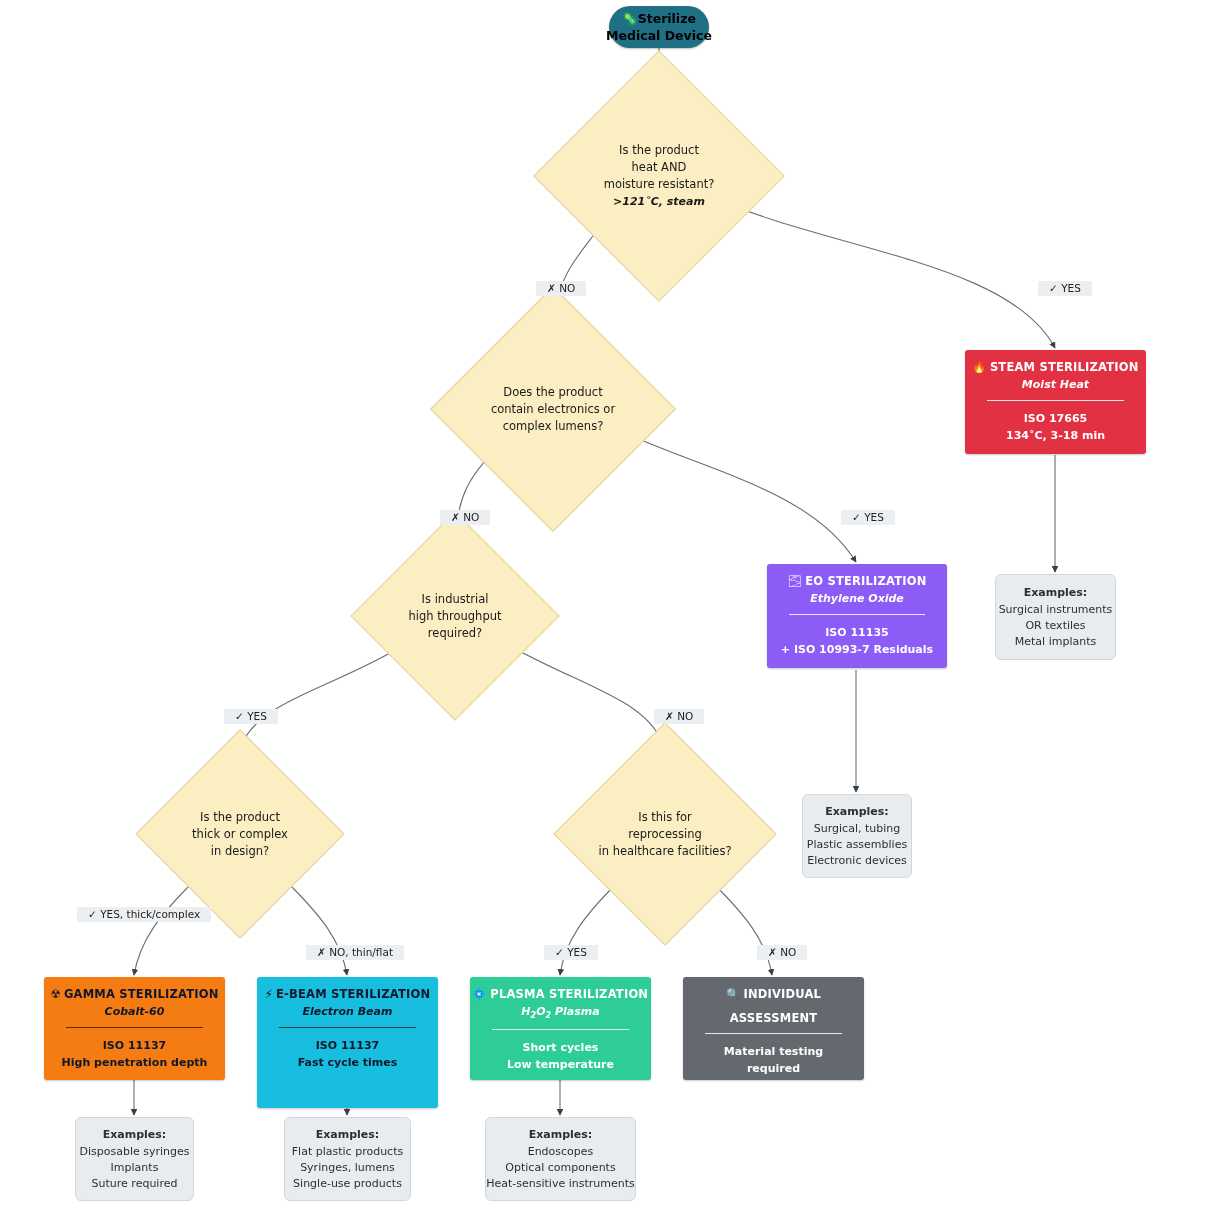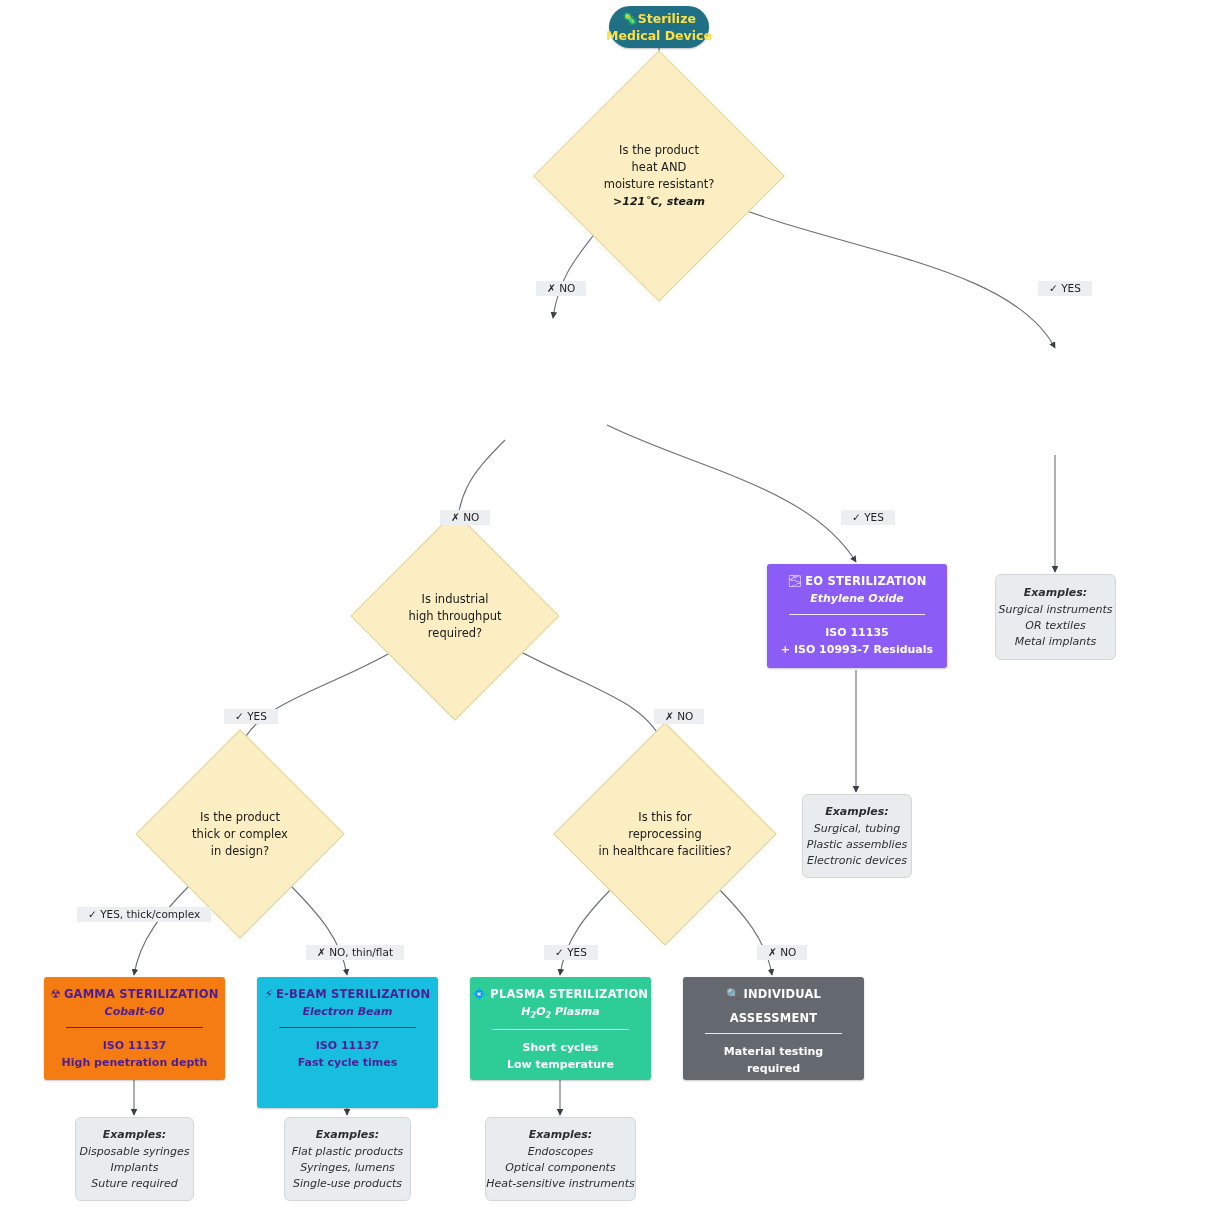--- a/index.html
+++ b/index.html
@@ -3,21 +3,21 @@
 <meta charset="utf-8">
 <style>
   html,body{margin:0;padding:0;background:#ffffff;}
   body{font-family:"DejaVu Sans","Liberation Sans",sans-serif;}
   #canvas{position:relative;width:1215px;height:1207px;background:#ffffff;overflow:hidden;}
   svg.edges{position:absolute;left:0;top:0;width:1215px;height:1207px;pointer-events:none;}
 
   
   .start-node{
     position:absolute;background:#1f6f85;border-radius:22px;
-    color:#fde047;font-weight:bold;font-size:12.5px;line-height:17px;
+    color:#000000;font-weight:bold;font-size:12.5px;line-height:17px;
     display:flex;flex-direction:column;align-items:center;justify-content:center;
     text-align:center;box-shadow:0 1px 2px rgba(0,0,0,.25);
   }
   .start-line1{white-space:nowrap;}
   .start-line2{white-space:nowrap;}
 
   
   .diamond{position:absolute;}
   .diamond .shape{
     position:absolute;left:0;top:0;width:100%;height:100%;
@@ -36,29 +36,29 @@
     position:absolute;box-sizing:border-box;border-radius:3px;
     color:#ffffff;text-align:center;overflow:hidden;
     box-shadow:0 1px 2px rgba(0,0,0,.22);
   }
   .result .head{padding-top:10px;}
   .result .title{font-weight:bold;font-size:11.5px;letter-spacing:.2px;white-space:nowrap;}
   .result .title .emj{font-style:normal;font-weight:normal;margin-right:3px;}
   .result .subtitle{font-style:italic;font-weight:bold;font-size:11px;margin-top:4px;}
   .result hr{border:none;border-top:1.5px solid rgba(255,255,255,.85);margin:9px 22px 0 22px;}
   .result .body{padding-top:9px;font-size:11px;line-height:17px;font-weight:bold;}
-  .result.dark-text{color:#4c1d95;}
+  .result.dark-text{color:#0f172a;}
   .result.dark-text hr{border-top:1.5px solid rgba(40,20,0,.75);}
 
   
   .example{
     position:absolute;box-sizing:border-box;background:#e9ecef;
     border:1px solid #d3d7dc;border-radius:6px;color:#2b2f33;
     text-align:center;font-size:11px;line-height:16px;
-    display:flex;flex-direction:column;align-items:center;justify-content:center;font-style:italic;
+    display:flex;flex-direction:column;align-items:center;justify-content:center;
   }
   .example .ex-title{font-weight:bold;margin-bottom:1px;}
 
   
   .edge-label{
     position:absolute;background:#eceff1;color:#222;
     font-size:10.5px;line-height:13px;padding:1px 11px;white-space:nowrap;
   }
   .edge-label .mark{font-size:10.5px;}
   sub{font-size:8px;}
@@ -116,20 +116,28 @@
   <div class="diamond" style="left:570px;top:87px;width:178px;height:178px;">
     <div class="shape"></div>
     <div class="dtext">
       <div>Is the product</div>
       <div>heat AND</div>
       <div>moisture resistant?</div>
       <div class="sub">&gt;121˚C, steam</div>
     </div>
   </div>
 
+  <div class="diamond" style="left:466px;top:322px;width:174px;height:174px;">
+    <div class="shape"></div>
+    <div class="dtext">
+      <div>Does the product</div>
+      <div>contain electronics or</div>
+      <div>complex lumens?</div>
+    </div>
+  </div>
 
   <div class="diamond" style="left:381px;top:542px;width:148px;height:148px;">
     <div class="shape"></div>
     <div class="dtext">
       <div>Is industrial</div>
       <div>high throughput</div>
       <div>required?</div>
     </div>
   </div>
 
@@ -175,20 +183,33 @@
   <div class="edge-label" style="left:306px;top:945px;">
     <span class="mark">✗</span> <span>NO, thin/flat</span>
   </div>
   <div class="edge-label" style="left:544px;top:945px;">
     <span class="mark">✓</span> <span>YES</span>
   </div>
   <div class="edge-label" style="left:757px;top:945px;">
     <span class="mark">✗</span> <span>NO</span>
   </div>
 
+  <div class="result" style="left:965px;top:350px;width:181px;height:104px;background:#e23142;">
+    <div class="head">
+      <div class="title">
+        <span class="emj">🔥</span><span>STEAM STERILIZATION</span>
+      </div>
+      <div class="subtitle">Moist Heat</div>
+    </div>
+    <hr>
+    <div class="body">
+      <div>ISO 17665</div>
+      <div>134˚C, 3-18 min</div>
+    </div>
+  </div>
 
   <div class="result" style="left:767px;top:564px;width:180px;height:104px;background:#8b5cf6;">
     <div class="head">
       <div class="title">
         <span class="emj">🌫</span><span>EO STERILIZATION</span>
       </div>
       <div class="subtitle">Ethylene Oxide</div>
     </div>
     <hr>
     <div class="body">

